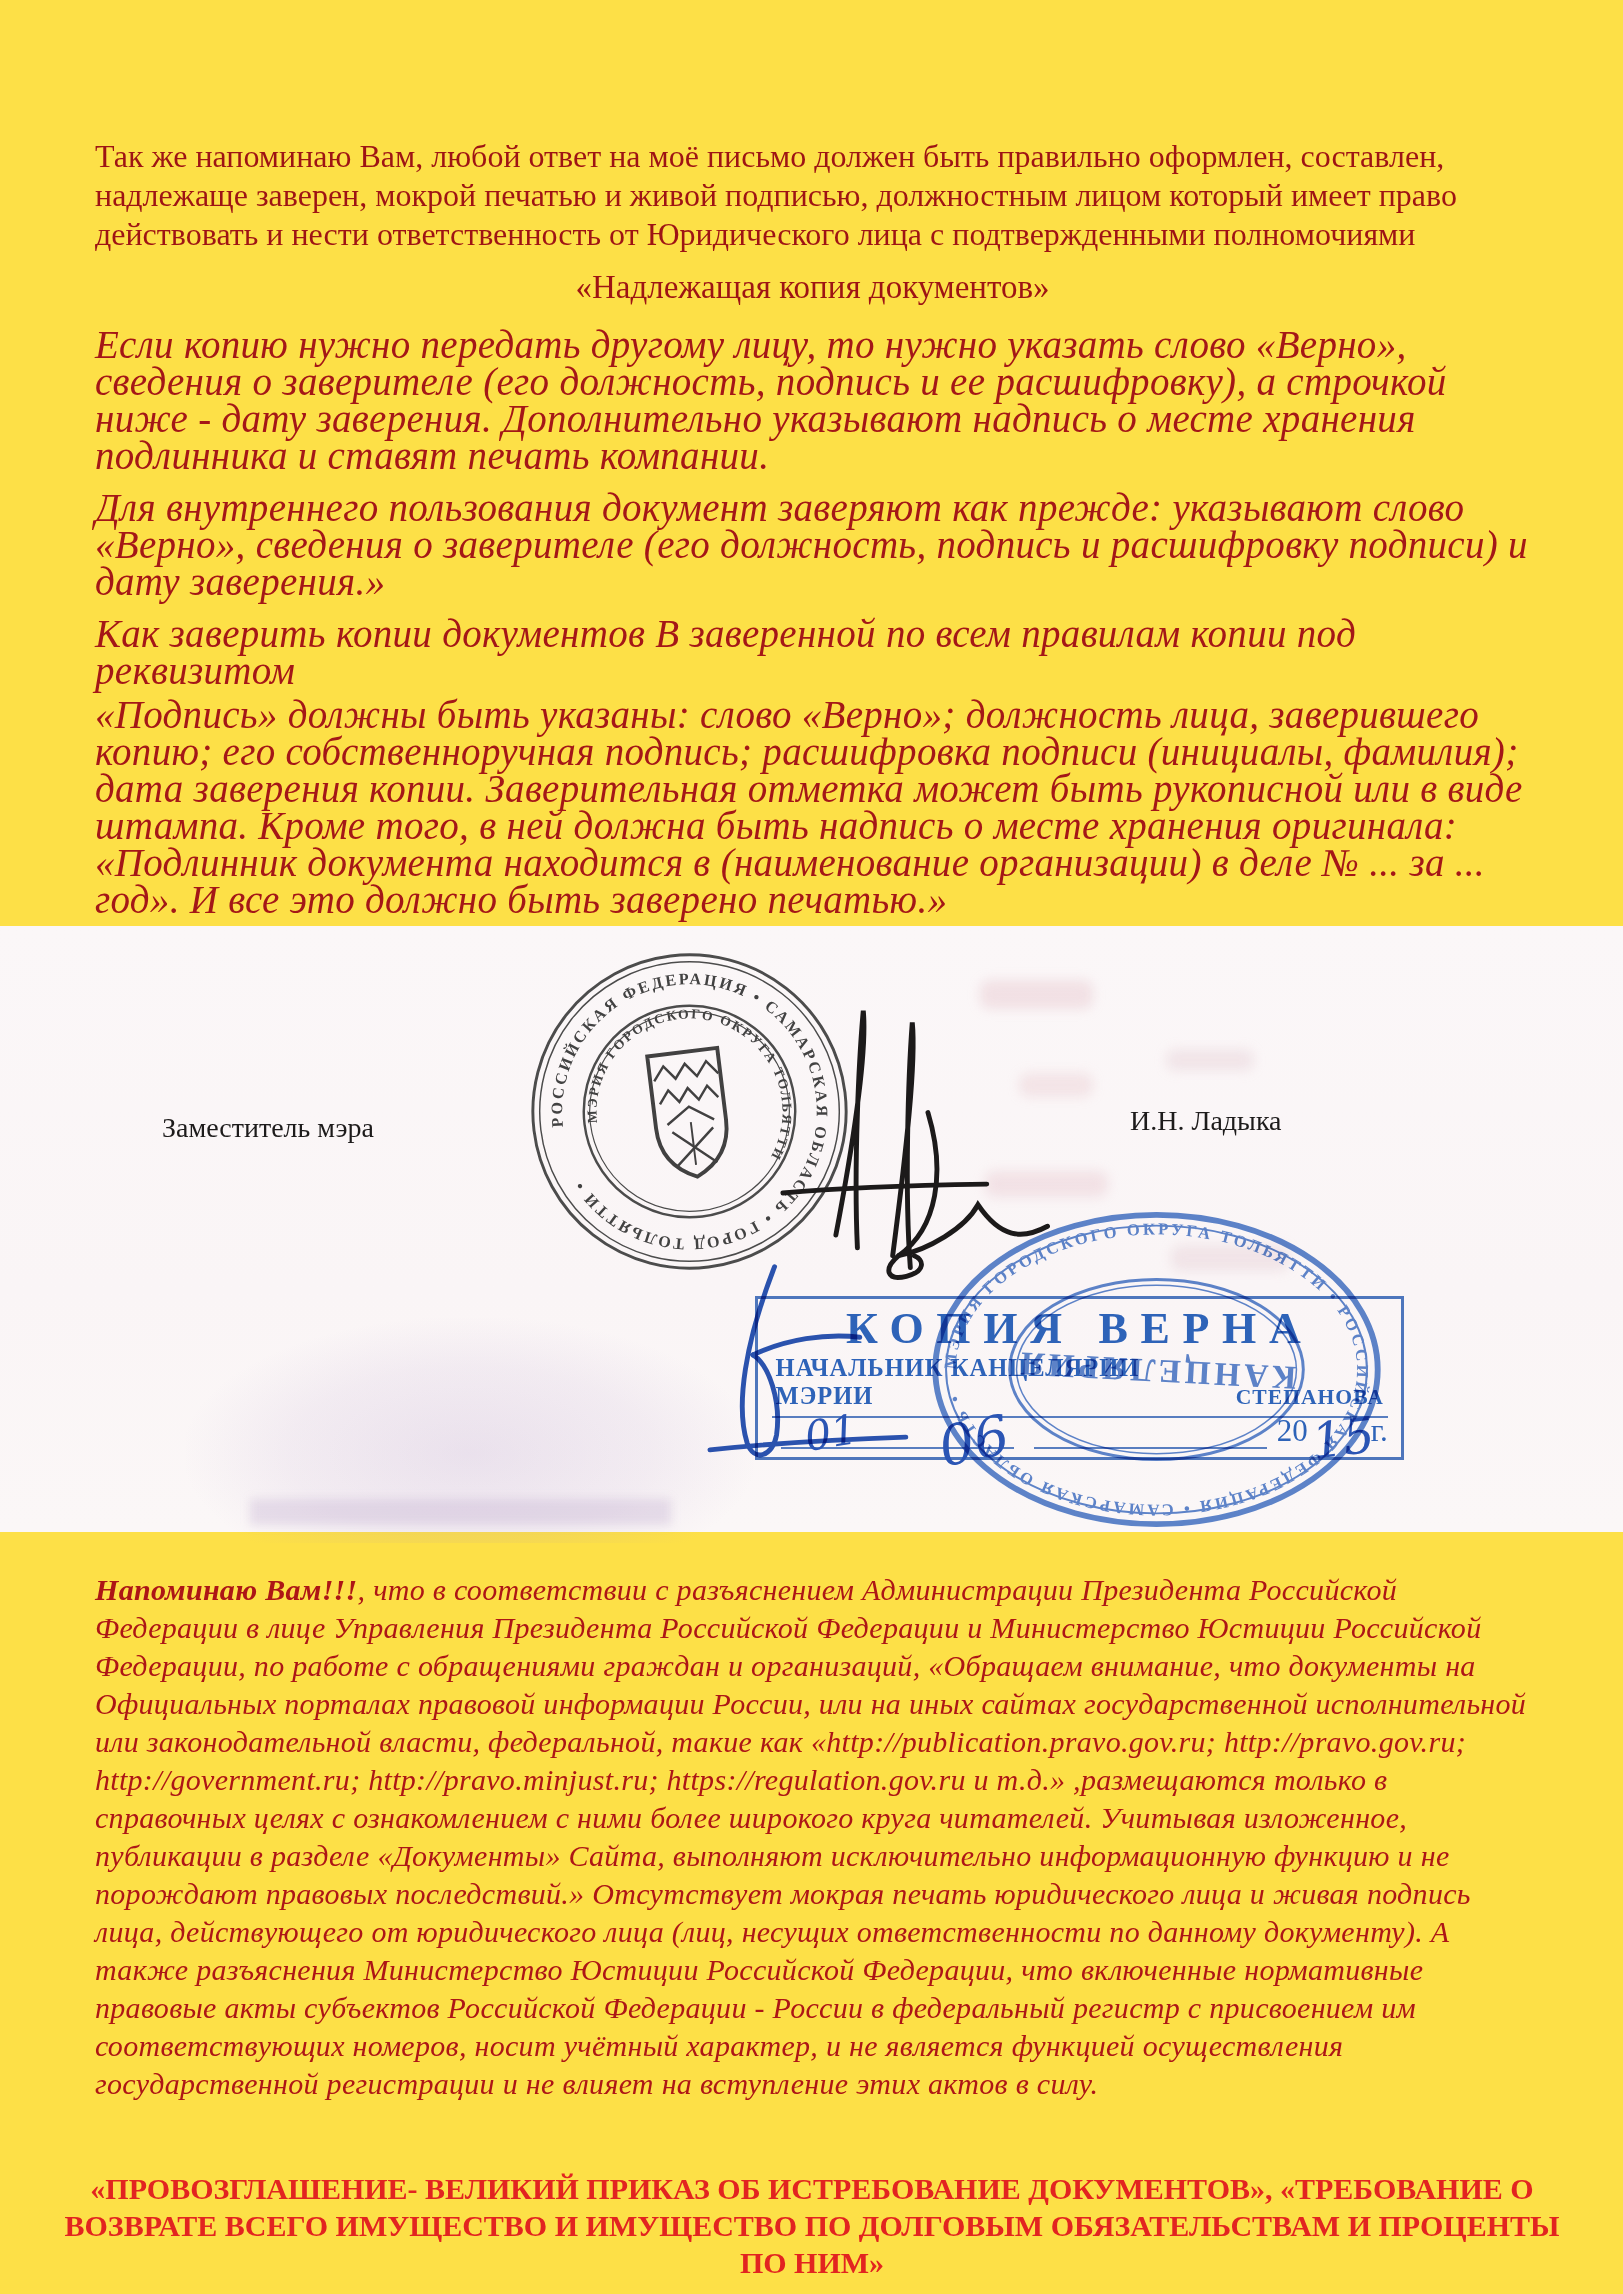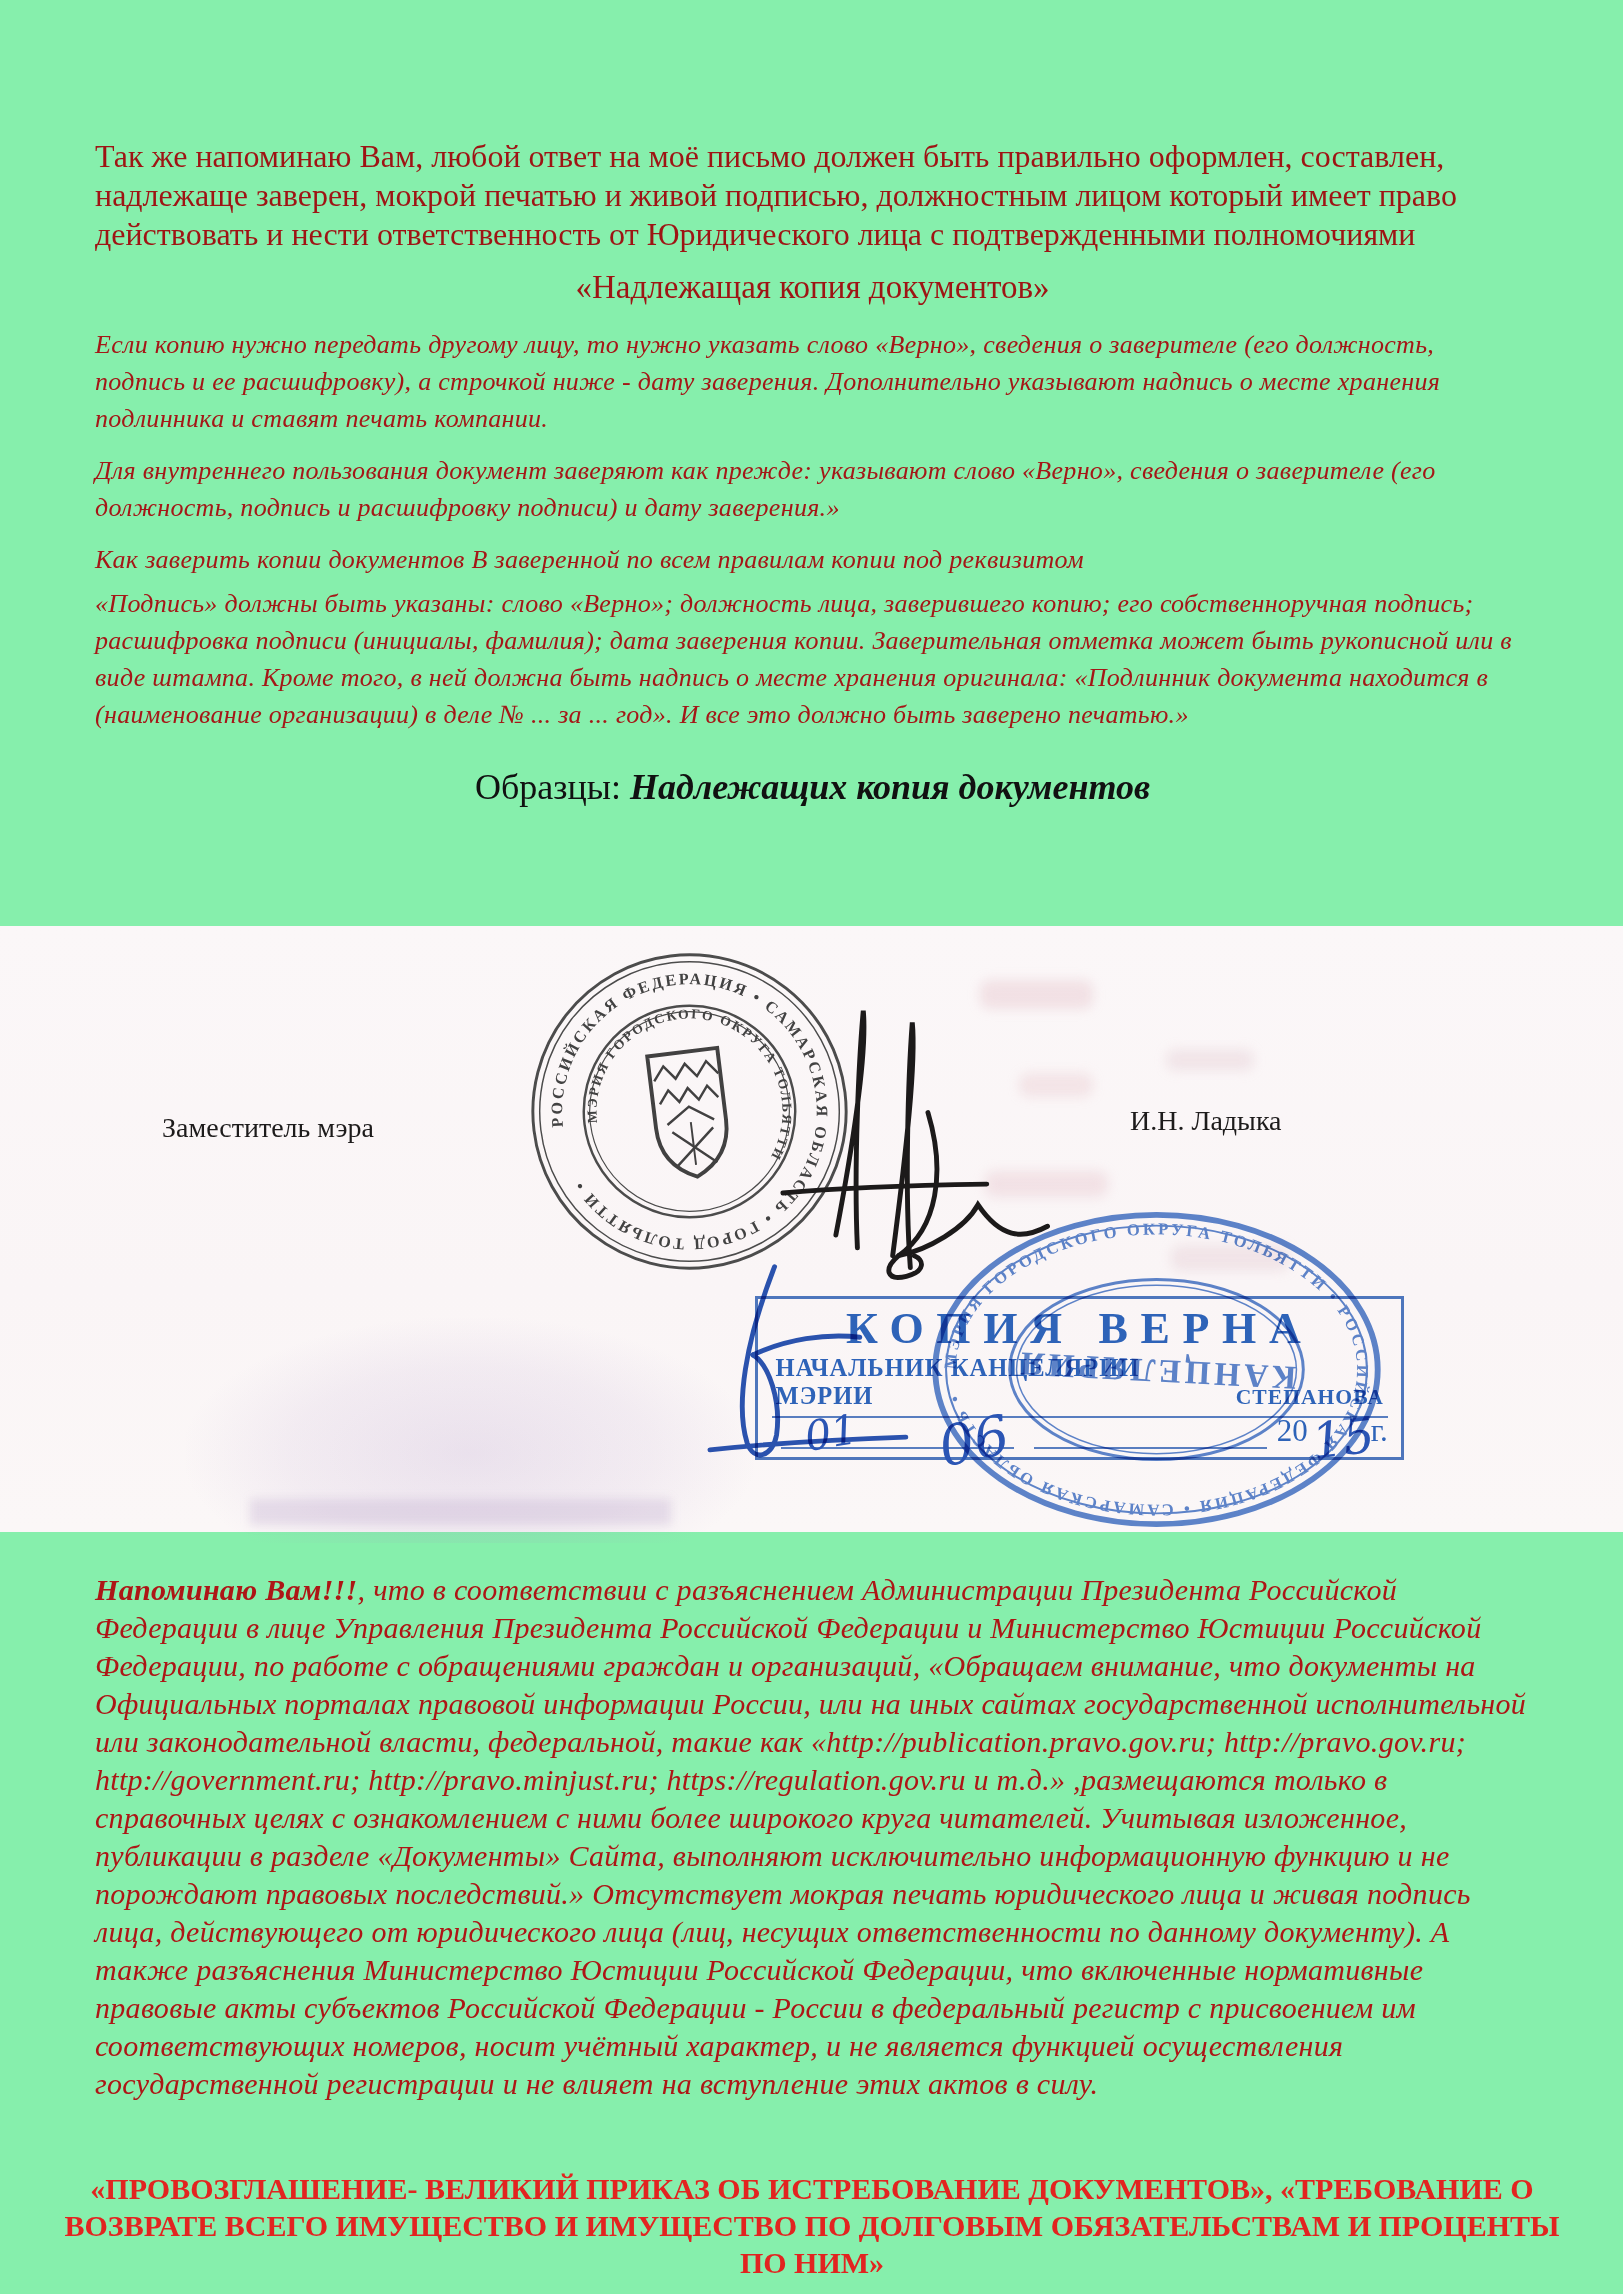--- a/index.html
+++ b/index.html
@@ -1,22 +1,22 @@
 <!DOCTYPE html>
 <html lang="ru"><head>
 <meta charset="utf-8">
 <style>
   html,body{margin:0;padding:0;background:#ffffff;}
-  .page{position:relative;width:1623px;height:2295px;background:#86efac;
+  .page{position:relative;width:1623px;height:2295px;background:#fde047;
         font-family:"Liberation Serif",serif;overflow:hidden;}
   .content{padding:137px 93px 0 95px;}
   .intro{color:#9e1414;font-size:32px;line-height:39px;margin:0 0 9.8px 0;}
   .heading{color:#9e1414;font-size:33px;line-height:39px;font-weight:normal;
            text-align:center;margin:13.7px 0 19.6px 0;}
-  .quote{color:#a41717;font-style:italic;font-size:26px;line-height:37px;
+  .quote{color:#a41717;font-style:italic;font-size:39px;line-height:37px;
          margin:0 0 14.7px 0;letter-spacing:0.3px;}
   .samples{color:#111;font-size:36px;text-align:center;margin:33px 0 0 0;}
   .samples .bold-it{font-weight:bold;font-style:italic;}
   
   .scan{position:absolute;left:0;top:926px;width:1623px;height:606px;
         background:linear-gradient(180deg,#fbf7f8 0%,#faf5f6 60%,#fbf7f7 100%);}
   .scan-label{position:absolute;color:#1d1b1b;font-size:28px;white-space:nowrap;}
   .seal-black{position:absolute;left:526px;top:21.6px;opacity:.9;transform:rotate(-7deg);}
   .sig-black{position:absolute;left:779px;top:69px;}
   .blue-rect{position:absolute;left:755px;top:338px;width:616px;height:113px;

